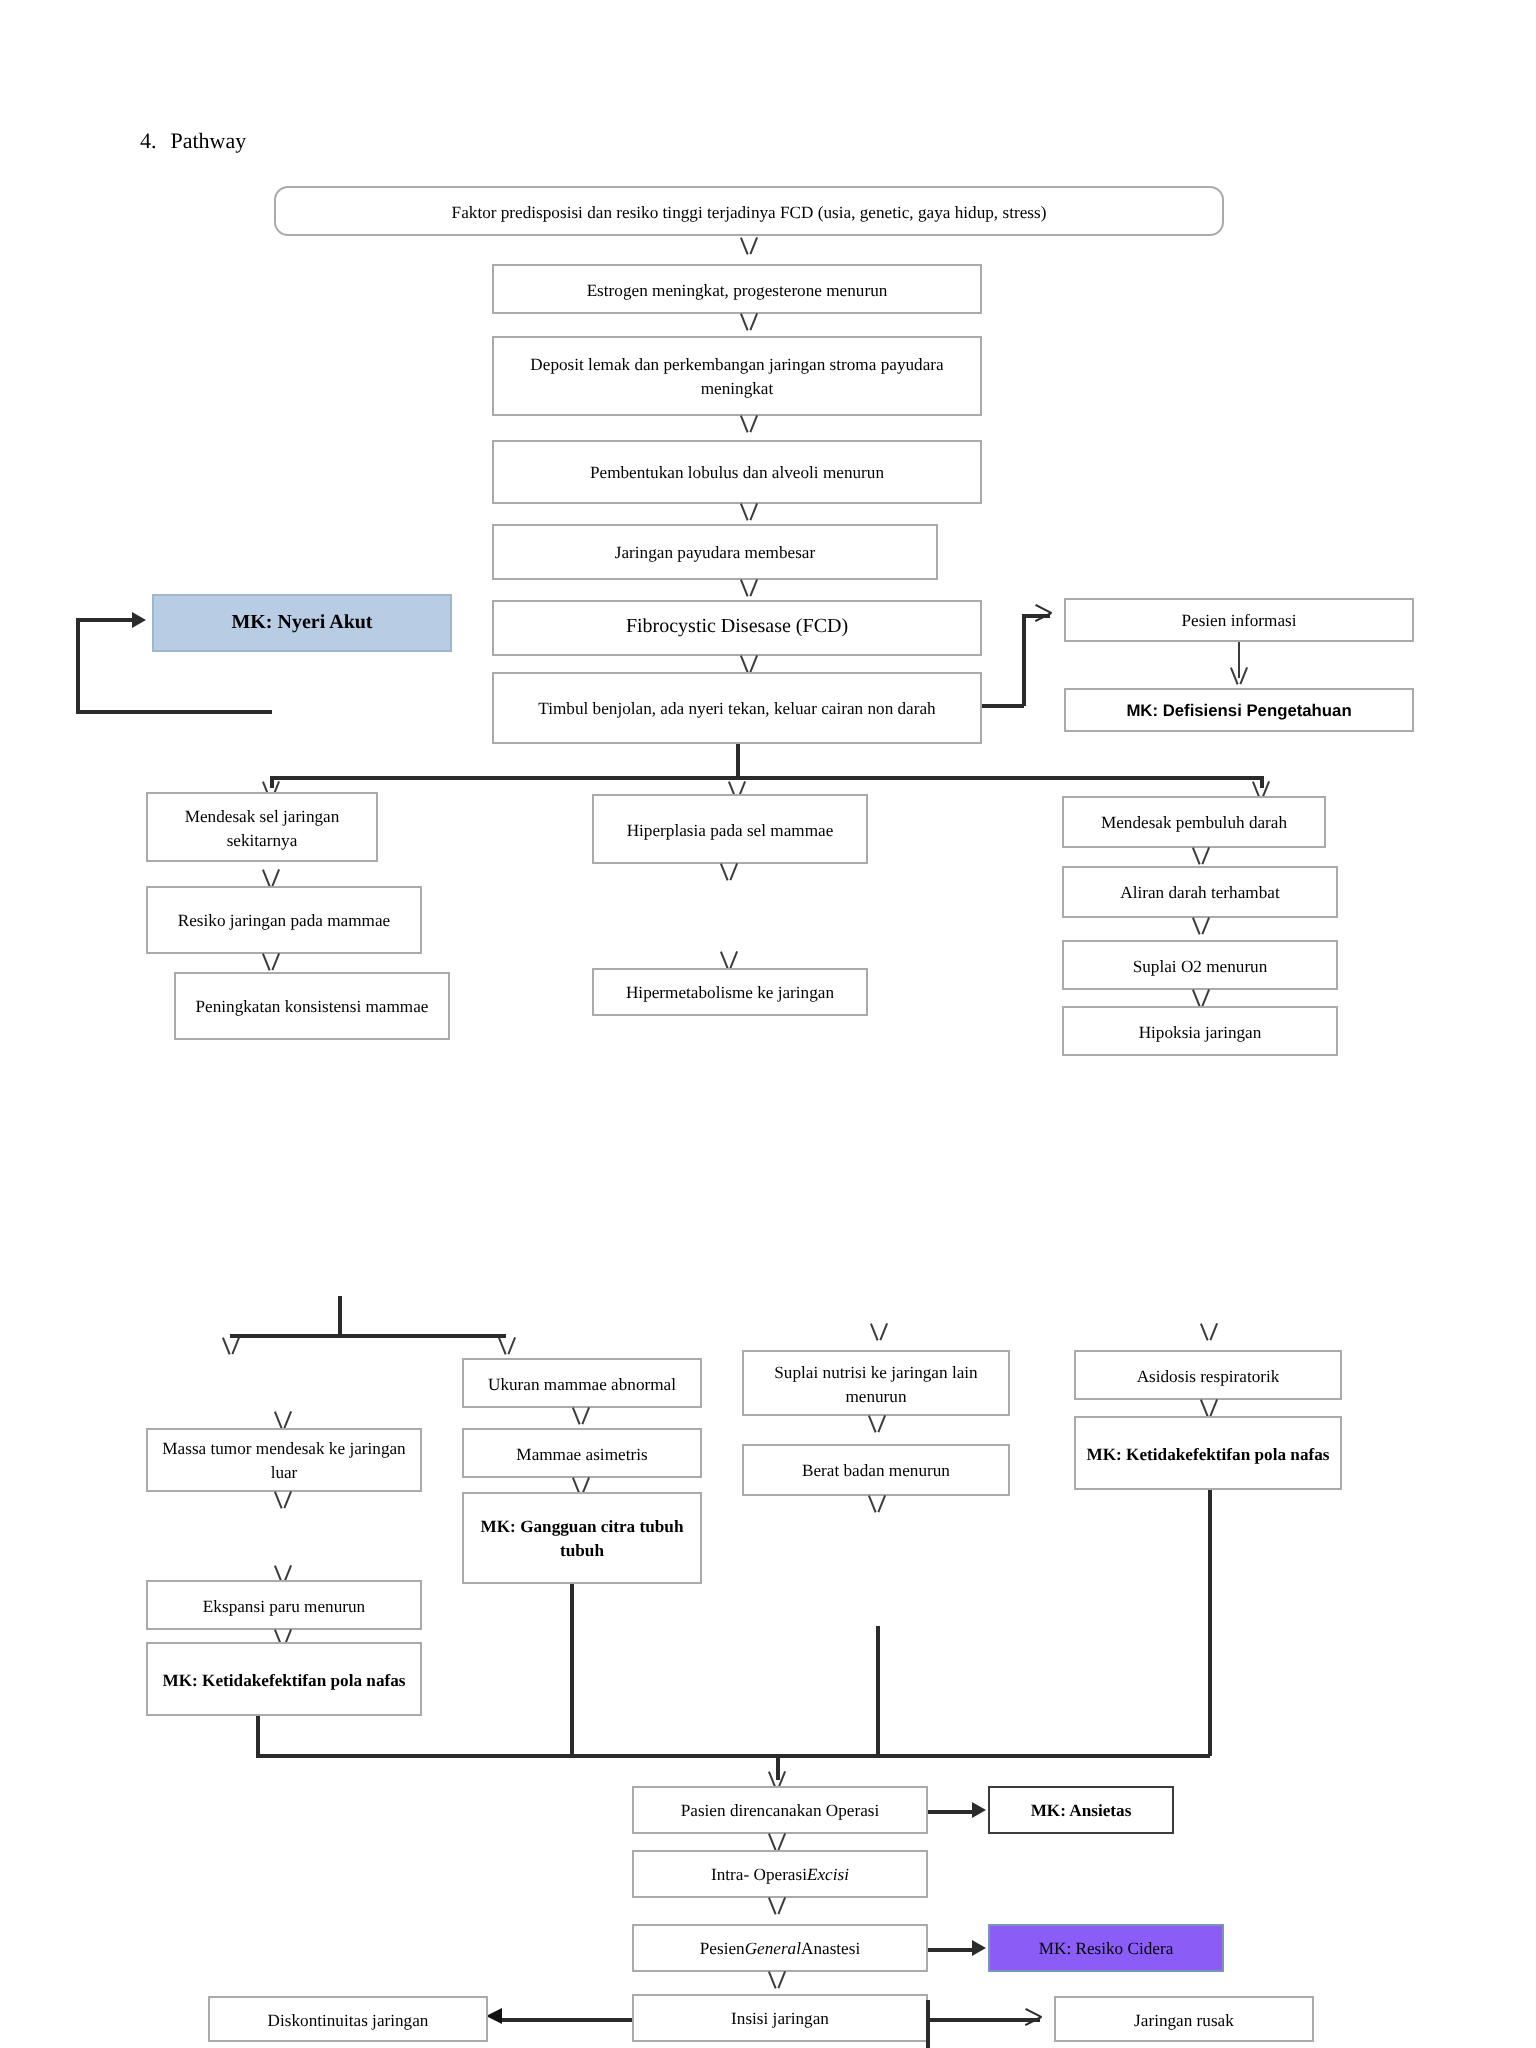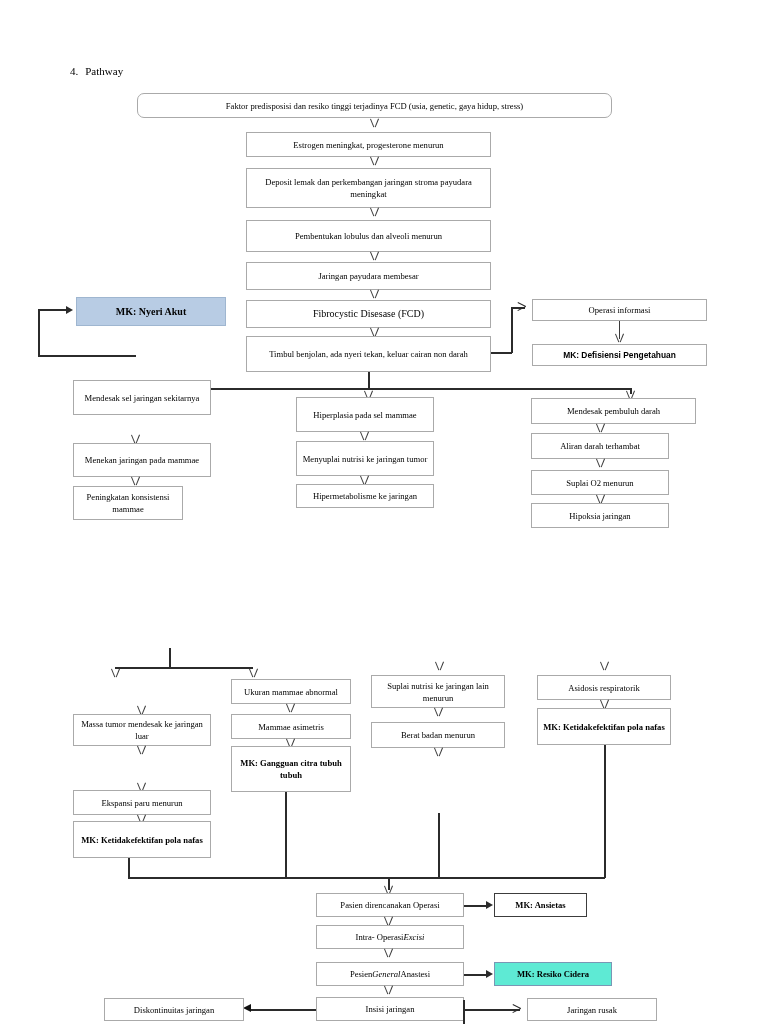--- a/index.html
+++ b/index.html
@@ -28,21 +28,21 @@
     font-size:8.6px;
     line-height:12px;
     padding:2px 4px;
     color:#000;
   }
   .box.rounded{border-radius:7px;}
   .box.blue{background:#b8cce4;border-color:#9fb6d0;font-weight:bold;}
   .box.mkbold{font-weight:bold;}
   .box.sans{font-family:"Liberation Sans", sans-serif;font-weight:bold;font-size:8.4px;}
   .box.thick{border:1.6px solid #3c3c3c;}
-  .box.bluethick{background:#5eead4;border:1.4px solid #7a96b4;font-weight:bold;}
+  .box.bluethick{background:#8b5cf6;border:1.4px solid #7a96b4;font-weight:normal;}
   .ital{font-style:italic;}
 
   
   .ln{position:absolute;background:#3a3a3a;}
   .lnv{width:1.1px;}
   .lnh{height:1.1px;}
   .ln2{background:#2b2b2b;}
   .lnv2{width:1.6px;}
   .lnh2{height:1.6px;}
   .vhead{
@@ -109,67 +109,66 @@
 
   <div class="box" style="left:246px;top:132px;width:245px;height:25px;">Estrogen meningkat, progesterone menurun</div>
   <div class="vhead open" style="left:370px;top:157px;"></div>
 
   <div class="box" style="left:246px;top:168px;width:245px;height:40px;">Deposit lemak dan perkembangan jaringan stroma payudara meningkat</div>
   <div class="vhead open" style="left:370px;top:208px;"></div>
 
   <div class="box" style="left:246px;top:220px;width:245px;height:32px;">Pembentukan lobulus dan alveoli menurun</div>
   <div class="vhead open" style="left:370px;top:252px;"></div>
 
-  <div class="box" style="left:246px;top:262px;width:245px;height:28px;">Jaringan payudara membesar</div>
+  <div class="box" style="left:246px;top:262px;width:223px;height:28px;">Jaringan payudara membesar</div>
   <div class="vhead open" style="left:370px;top:290px;"></div>
 
   <div class="box" style="left:246px;top:300px;width:245px;height:28px;font-size:10px;">Fibrocystic Disesase (FCD)</div>
   <div class="vhead open" style="left:370px;top:328px;"></div>
 
   <div class="box" style="left:246px;top:336px;width:245px;height:36px;">Timbul benjolan, ada nyeri tekan, keluar cairan non darah</div>
 
   <div class="ln lnh ln2 lnh2" style="left:38px;top:355px;width:98px;"></div>
   <div class="ln lnv ln2 lnv2" style="left:38px;top:309px;height:47px;"></div>
   <div class="ln lnh ln2 lnh2" style="left:38px;top:309px;width:30px;"></div>
   <div class="rhead" style="left:66px;top:306px;"></div>
 
   <div class="box blue" style="left:76px;top:297px;width:150px;height:29px;font-size:10px;">MK: Nyeri Akut</div>
 
   <div class="ln lnv ln2 lnv2" style="left:511px;top:307px;height:46px;"></div>
   <div class="ln lnh ln2 lnh2" style="left:491px;top:352px;width:21px;"></div>
   <div class="ln lnh ln2 lnh2" style="left:511px;top:307px;width:14px;"></div>
   <div class="rhead open" style="left:518px;top:302px;"></div>
 
-  <div class="box" style="left:532px;top:299px;width:175px;height:22px;">Operasi informasi</div>
+  <div class="box" style="left:532px;top:299px;width:175px;height:22px;">Pesien informasi</div>
   <div class="ln lnv" style="left:619px;top:321px;height:18px;"></div>
   <div class="vhead open" style="left:615px;top:334px;"></div>
   <div class="box sans" style="left:532px;top:344px;width:175px;height:22px;">MK: Defisiensi Pengetahuan</div>
 
   <div class="ln lnv ln2 lnv2" style="left:368px;top:372px;height:17px;"></div>
   <div class="ln lnh ln2 lnh2" style="left:135px;top:388px;width:496px;"></div>
   <div class="ln lnv ln2 lnv2" style="left:135px;top:388px;height:6px;"></div>
   <div class="ln lnv ln2 lnv2" style="left:630px;top:388px;height:6px;"></div>
 
   <div class="vhead open" style="left:131px;top:391px;"></div>
   <div class="vhead open" style="left:364px;top:391px;"></div>
   <div class="vhead open" style="left:626px;top:391px;"></div>
 
-  <div class="box" style="left:73px;top:380px;width:138px;height:35px;">Mendesak sel jaringan sekitarnya</div>
+  <div class="box" style="left:73px;top:396px;width:116px;height:35px;">Mendesak sel jaringan sekitarnya</div>
   <div class="vhead open" style="left:131px;top:435px;"></div>
-  <div class="box" style="left:73px;top:443px;width:138px;height:34px;">Menekan jaringan pada mammae</div>
+  <div class="box" style="left:73px;top:443px;width:138px;height:34px;">Resiko jaringan pada mammae</div>
   <div class="vhead open" style="left:131px;top:477px;"></div>
-  <div class="box" style="left:73px;top:486px;width:110px;height:34px;">Peningkatan konsistensi mammae</div>
+  <div class="box" style="left:87px;top:486px;width:138px;height:34px;text-align:right;">Peningkatan konsistensi mammae</div>
 
   <div class="box" style="left:296px;top:397px;width:138px;height:35px;">Hiperplasia pada sel mammae</div>
   <div class="vhead open" style="left:360px;top:432px;"></div>
-  <div class="box" style="left:296px;top:441px;width:138px;height:35px;">Menyuplai nutrisi ke jaringan tumor</div>
   <div class="vhead open" style="left:360px;top:476px;"></div>
   <div class="box" style="left:296px;top:484px;width:138px;height:24px;">Hipermetabolisme ke jaringan</div>
 
-  <div class="box" style="left:531px;top:398px;width:165px;height:26px;">Mendesak pembuluh darah</div>
+  <div class="box" style="left:531px;top:398px;width:132px;height:26px;">Mendesak pembuluh darah</div>
   <div class="vhead open" style="left:596px;top:424px;"></div>
   <div class="box" style="left:531px;top:433px;width:138px;height:26px;">Aliran darah terhambat</div>
   <div class="vhead open" style="left:596px;top:459px;"></div>
   <div class="box" style="left:531px;top:470px;width:138px;height:25px;">Suplai O2 menurun</div>
   <div class="vhead open" style="left:596px;top:495px;"></div>
   <div class="box" style="left:531px;top:503px;width:138px;height:25px;">Hipoksia jaringan</div>
 
   <div class="ln lnv ln2 lnv2" style="left:169px;top:648px;height:19px;"></div>
   <div class="ln lnh ln2 lnh2" style="left:115px;top:667px;width:138px;"></div>
   <div class="vhead open" style="left:111px;top:669px;"></div>

